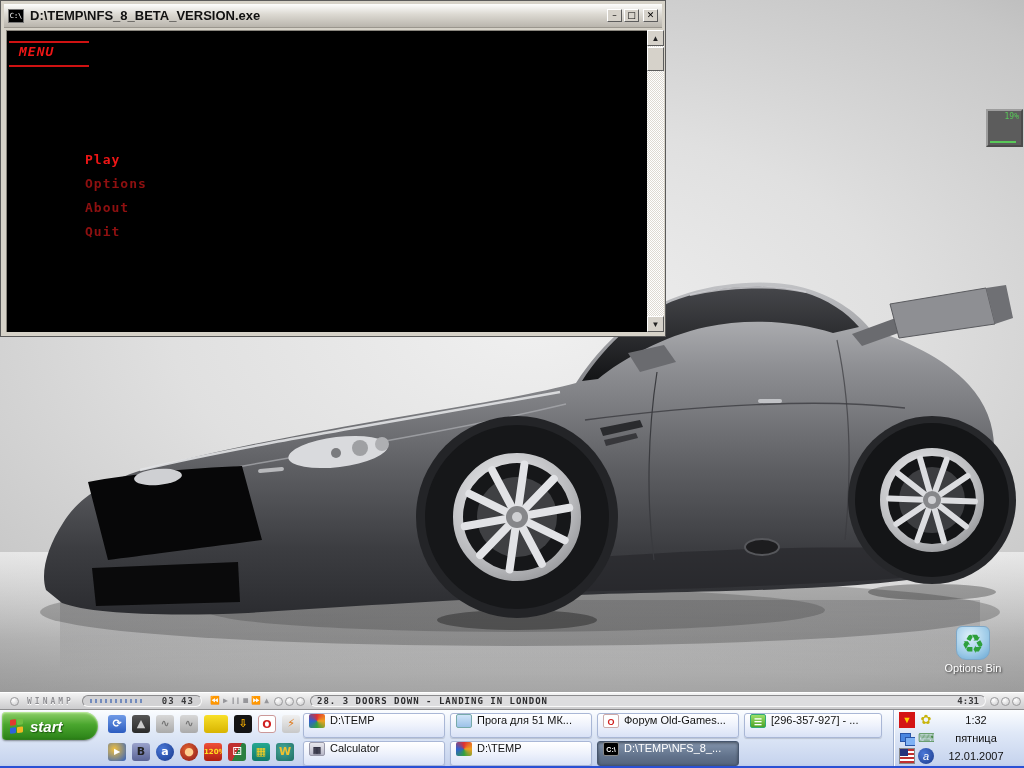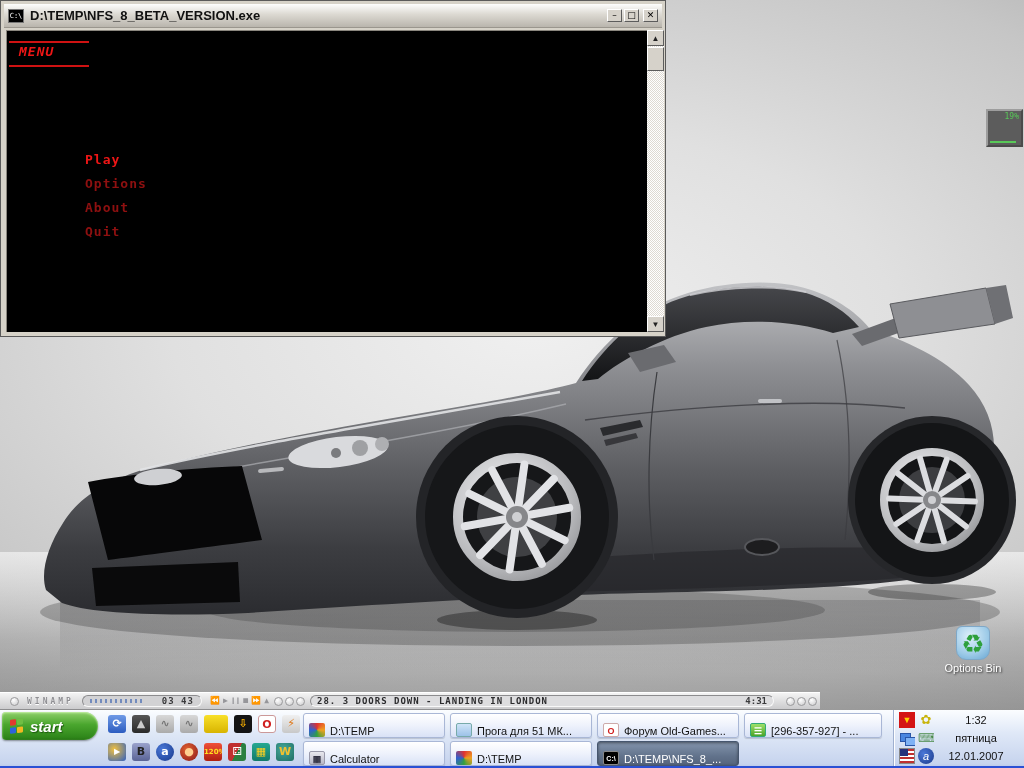--- a/index.html
+++ b/index.html
@@ -60,39 +60,39 @@
     background-size:2px 2px; background-position:0 0,1px 1px; }
   .sbtn { position:absolute; left:0; width:17px; height:16px; background:#d6d2ca;
     border-top:1px solid #fff; border-left:1px solid #fff;
     border-right:1px solid #5c5c5c; border-bottom:1px solid #5c5c5c;
     font-size:8px; text-align:center; line-height:15px; color:#222; }
   .sthumb { position:absolute; left:0; top:17px; width:17px; height:24px; background:#d6d2ca;
     border-top:1px solid #fff; border-left:1px solid #fff;
     border-right:1px solid #5c5c5c; border-bottom:1px solid #5c5c5c; }
 
   
-  #winamp { position:absolute; left:0; top:692px; width:820px; height:18px;
+  #winamp { position:absolute; left:0; top:692px; width:1024px; height:18px;
     background:linear-gradient(180deg,#f4f4f4,#cbcbcd);
     border-top:1px solid #ffffff; border-bottom:1px solid #8e8e90;
     display:flex; align-items:center; font-family:"DejaVu Sans Mono", monospace; }
   .wa-circle { width:9px; height:9px; border-radius:50%; border:1px solid #9a9a9c;
     background:radial-gradient(circle at 35% 30%,#fff,#c9c9cb); flex:0 0 auto; }
   .wa-logo { margin:0 8px 0 8px; font-size:8px; font-weight:bold; letter-spacing:3px; color:#8f8f93; text-shadow:0 1px 0 #fff; }
   .wa-display { width:120px; height:12px; border-radius:6px; background:#d2d2d4;
     border:1px solid; border-color:#8c8c8e #f8f8f8 #f8f8f8 #8c8c8e;
     display:flex; align-items:center; padding:0 7px; }
   .wa-vis { width:52px; height:4px;
     background:repeating-linear-gradient(90deg,#5a7ab8 0 2px,transparent 2px 5px); opacity:.8; }
   .wa-time { margin-left:auto; font-size:9px; font-weight:bold; color:#3a3a3c; letter-spacing:1px; }
   .wa-ctl { display:flex; gap:3px; margin:0 5px 0 8px; }
   .wa-ctl span { font-size:8px; color:#96969a; line-height:14px; }
   .wa-dots { display:flex; gap:2px; margin-right:5px; }
   .wa-pl { flex:1; height:12px; border-radius:6px; background:#dddddf;
     border:1px solid; border-color:#8c8c8e #f8f8f8 #f8f8f8 #8c8c8e;
-    display:flex; align-items:flex-end; padding:0 6px; margin-right:12px; }
+    display:flex; align-items:flex-end; padding:0 6px; margin-right:4px; }
   .wa-track { font-size:9px; font-weight:bold; color:#2c2c2e; letter-spacing:1px; white-space:nowrap; overflow:hidden; }
   .wa-end { margin-left:auto; font-size:9px; font-weight:bold; color:#3a3a3c; }
   .wa-dots2 { display:flex; gap:2px; margin-right:3px; }
 
   
   #taskbar { position:absolute; left:0; top:710px; width:1024px; height:58px;
     background:linear-gradient(180deg,#fbfdff,#dfe8f7 40%,#c7d4ee 92%,#b9c8e8); }
   #taskbar::after { content:""; position:absolute; left:0; bottom:0; width:100%; height:2px; background:#2b50d4; }
   .startbtn { position:absolute; left:2px; top:2px; width:96px; height:28px;
     background:linear-gradient(180deg,#8fd06a,#4aa62e 45%,#2f871a 90%,#277415);
@@ -102,21 +102,21 @@
   .startbtn .flag i { display:block; width:6px; height:6px; border-radius:1px; }
   .startbtn .txt { color:#fff; font-size:15px; font-weight:bold; font-style:italic; margin-left:6px; text-shadow:1px 1px 1px #1c5a0e; }
 
   .ql-row { position:absolute; display:flex; gap:6px; }
   .ql { width:18px; height:18px; border-radius:3px; font-size:11px; line-height:18px; text-align:center; font-weight:bold;
     font-family:"DejaVu Sans", sans-serif; position:relative; overflow:hidden; }
 
   .tbtn { position:absolute; height:25px; width:142px; border-radius:3px;
     background:linear-gradient(180deg,#ffffff,#eef2fc 50%,#d9e2f6);
     border:1px solid #a9b7d6; box-shadow:0 1px 1px rgba(0,0,0,.15);
-    display:flex; align-items:flex-end; padding:0 5px; font-size:11px; color:#111; white-space:nowrap; overflow:hidden; }
+    display:flex; align-items:flex-start; padding:0 5px; font-size:11px; color:#111; white-space:nowrap; overflow:hidden; }
   .tbtn .ti { width:16px; height:14px; border-radius:2px; margin-right:5px; flex:0 0 auto;
     font-size:9px; line-height:14px; text-align:center; color:#fff; font-weight:bold; }
   .tbtn.active { background:linear-gradient(180deg,#8495ad,#62738c 60%,#55657d);
     border-color:#46566e; color:#fff; box-shadow:inset 0 1px 3px rgba(0,0,0,.45); }
 
   .tray { position:absolute; right:0; top:0; width:131px; height:56px;
     border-left:1px solid #9fb0d0; box-shadow:inset 1px 0 0 #ffffff; padding:2px 4px 0 4px; }
   .tray-grid { position:absolute; left:5px; top:2px; display:grid; grid-template-columns:17px 17px; grid-gap:2px; }
   .tray-ico { width:16px; height:16px; font-size:11px; line-height:16px; text-align:center; position:relative; overflow:hidden; }
   .clock { position:absolute; right:6px; top:1px; width:84px; text-align:center; font-size:11px; color:#101010; }

